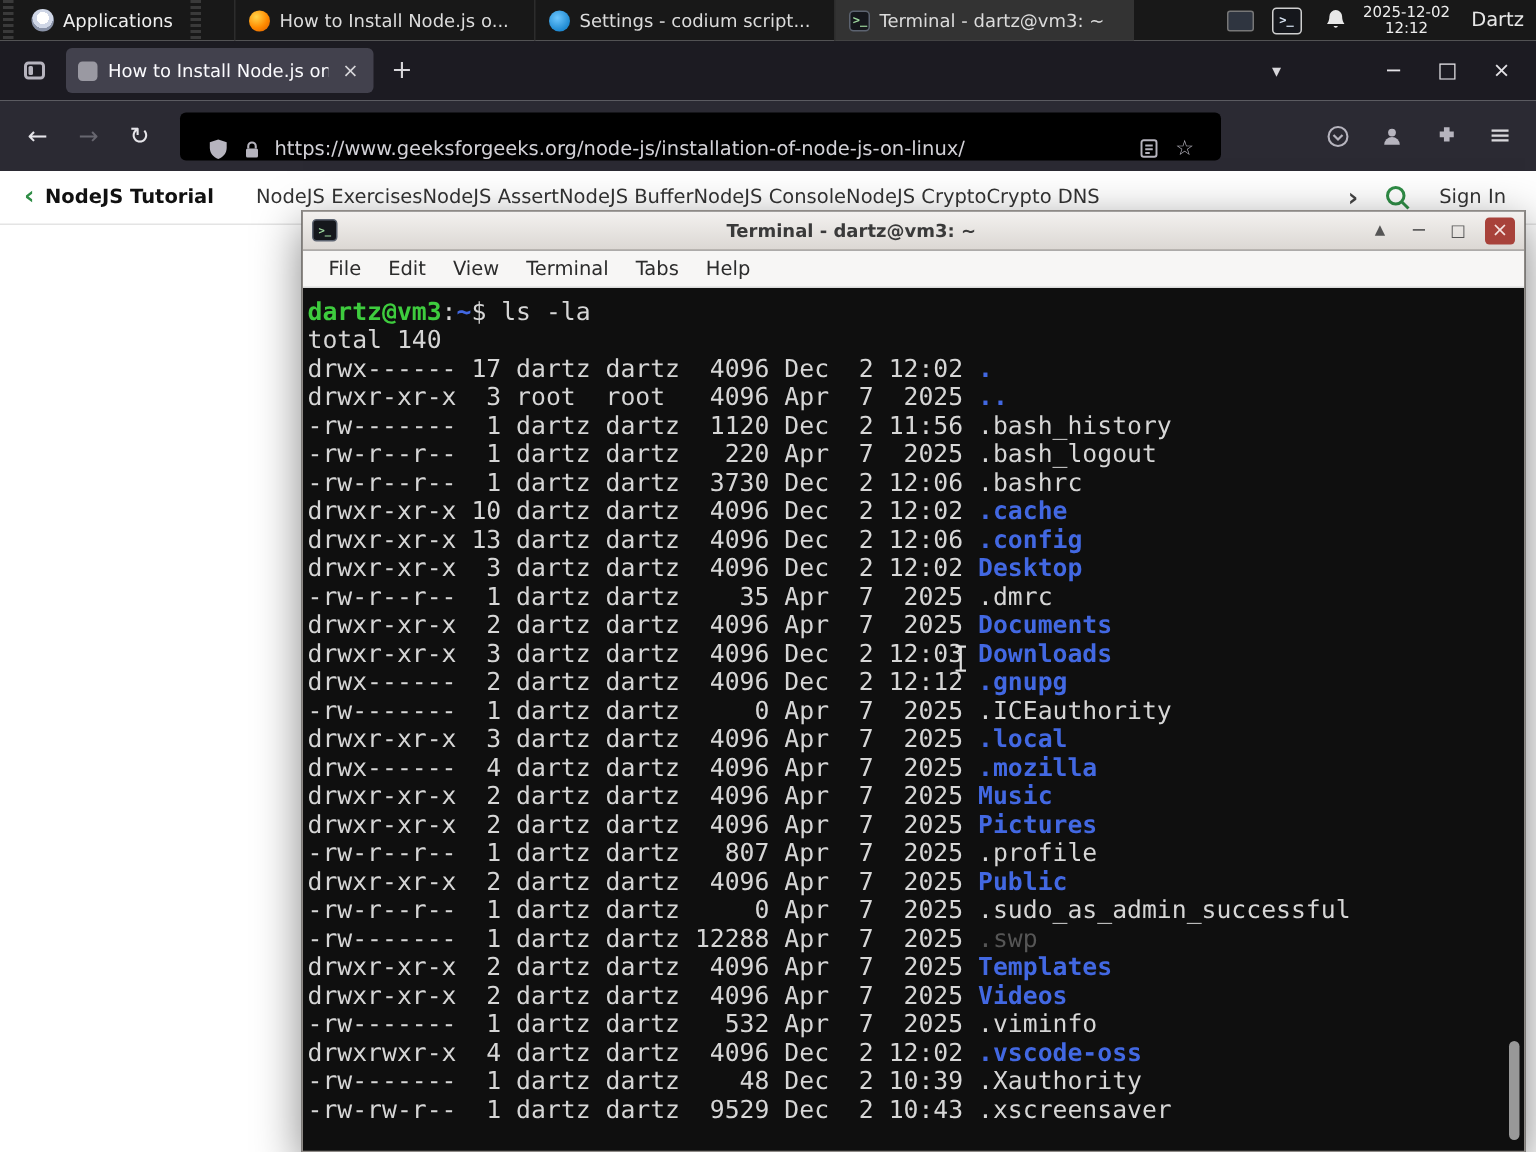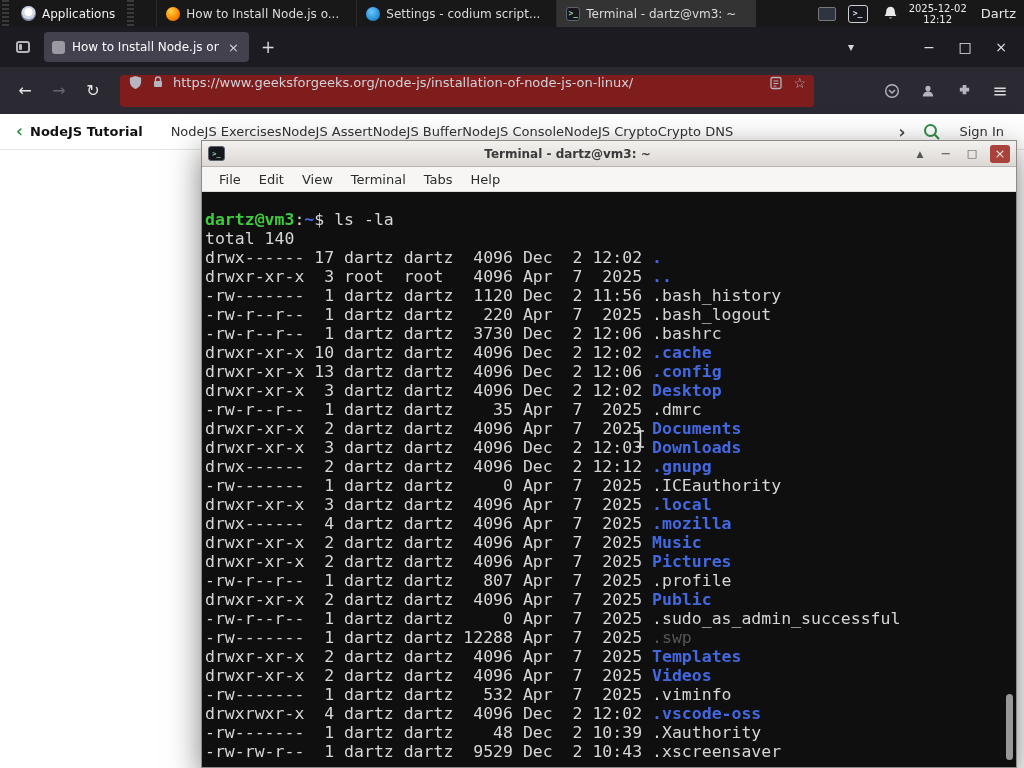--- a/index.html
+++ b/index.html
@@ -38,21 +38,21 @@
   .tab-title{flex:1;white-space:nowrap;overflow:hidden}
   .tab-close{color:#d8d7db;font-size:13px;padding:0 2px}
   .newtab{color:#d8d7db;font-size:17px;width:26px;height:26px;justify-content:center;border-radius:4px}
   .tab-spacer{flex:1}
   .tabbar-btn{color:#d8d7db;font-size:12px;width:26px;height:26px;justify-content:center}
   .list-tabs{margin-right:44px}
   .winctl{font-size:14px;color:#e3e2e6;width:30px;height:26px;justify-content:center}
   .navbar{height:47px;background:#2b2a33;display:flex;align-items:center;padding:0 10px;gap:4px;flex:none}
   .nav-btn{width:30px;height:30px;justify-content:center;color:#e6e5ea;font-size:16px;border-radius:4px}
   .nav-btn.disabled{color:#67666f}
-  .urlbar{flex:1;height:32px;background:#7f1d1d;border-radius:4px;display:flex;align-items:flex-start;padding:0 8px;gap:8px;margin:0 60px 0 8px;min-width:0}
+  .urlbar{flex:1;height:32px;background:#000000;border-radius:4px;display:flex;align-items:flex-end;padding:0 18px;gap:8px;margin:0 60px 0 8px;min-width:0}
   .url-text{flex:1;color:#d3d2d8;font-size:13px;white-space:nowrap;overflow:hidden}
   .url-right{display:flex;gap:10px;align-items:center}
   .action-group{display:flex;align-items:center;gap:8px}
   .act-btn{width:28px;height:28px;justify-content:center;border-radius:4px}
   .hamburger{color:#d8d7db;font-size:18px}
   .star{color:#b6b4be;font-size:14px}
 
   
   .site-nav{height:36px;background:#fff;border-bottom:1px solid #e4e4e4;display:flex;align-items:center;padding:0 16px;flex:none;color:#222;font-size:13px}
   .nav-primary{gap:7px;font-weight:bold;color:#111;white-space:nowrap}
@@ -68,21 +68,21 @@
   .terminal{position:absolute;left:201px;top:140px;width:816px;height:628px;z-index:20;display:flex;flex-direction:column;border:1px solid #8e8a86;box-shadow:0 10px 30px rgba(0,0,0,.5);background:#0f0f0f}
   .t-titlebar{height:26px;flex:none;background:linear-gradient(#f3f1ef,#dcd8d4);border-bottom:1px solid #b8b4b0;display:flex;align-items:center;padding:0 6px;gap:6px}
   .t-icon{width:17px;height:15px;font-size:7px;flex:none}
   .t-title{flex:1;text-align:center;font-size:12px;font-weight:bold;color:#3a3a3a;white-space:nowrap;overflow:hidden}
   .t-btn{width:20px;height:18px;justify-content:center;color:#555;font-size:9px;border-radius:3px;flex:none}
   .t-btn.min{font-size:13px}
   .t-btn.max{font-size:11px}
   .t-btn.close{background:#a8423a;color:#f6e3e0;font-size:13px;margin-left:2px}
   .t-menubar{height:25px;flex:none;background:#f7f6f5;border-bottom:1px solid #dadada;display:flex;align-items:center;padding:4px 8px;font-size:13px;color:#2c2c2c}
   .t-menu-item{padding:2px 9px;border-radius:2px}
-  .t-body{flex:1;position:relative;overflow:hidden;background:#0f0f0f;padding:18px 14px 0 3px;font-family:"DejaVu Sans Mono","Liberation Mono",monospace;font-size:16.5px;line-height:19px;color:#d6d6d6}
+  .t-body{flex:1;position:relative;overflow:hidden;background:#0f0f0f;padding:6px 14px 0 3px;font-family:"DejaVu Sans Mono","Liberation Mono",monospace;font-size:16.5px;line-height:19px;color:#d6d6d6}
   .tline{white-space:pre}
   .c-green{color:#3ecc3e;font-weight:bold}
   .c-blue{color:#4268e2;font-weight:bold}
   .c-dim{color:#565656}
   .t-scrollbar{position:absolute;top:2px;bottom:2px;right:2px;width:9px}
   .t-thumb{position:absolute;bottom:5px;left:1px;width:7px;height:66px;background:#989898;border-radius:4px}
   .ibeam{position:absolute;left:433px;top:238px;z-index:5}
 </style>
 </head>
 <body>

